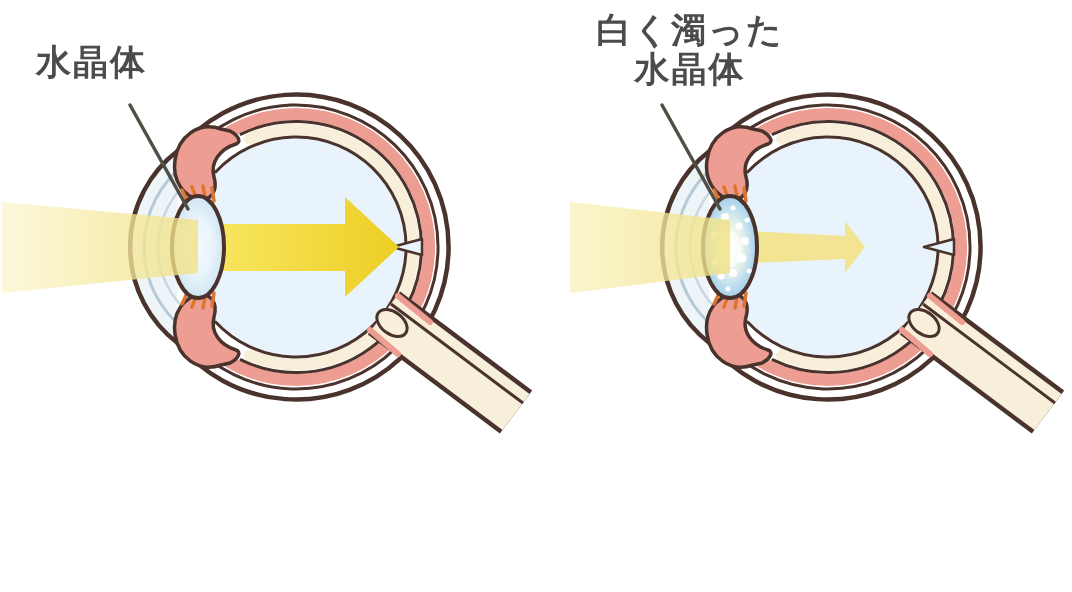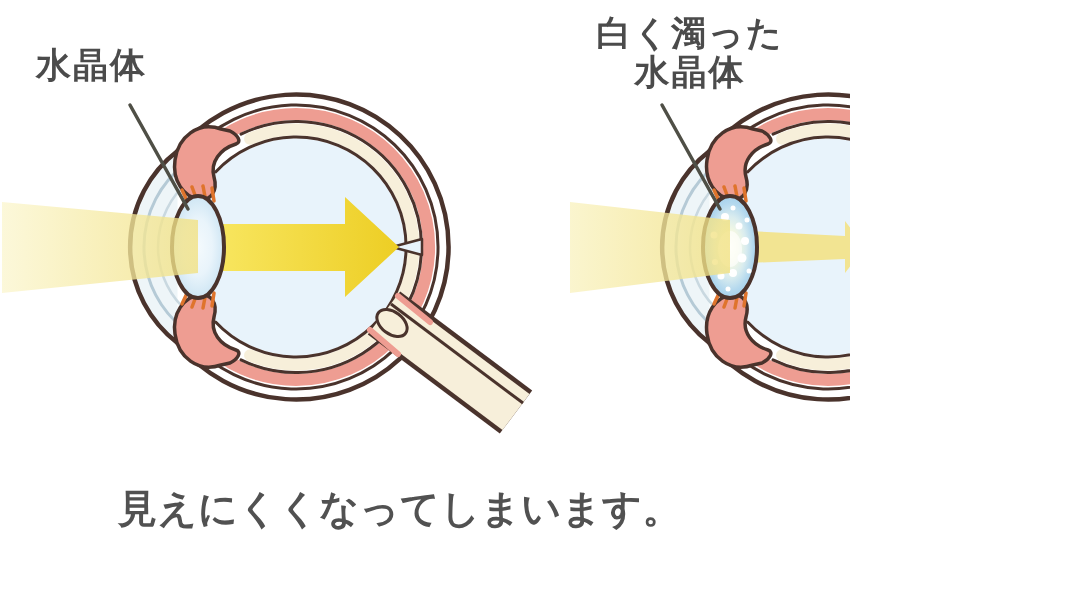--- a/index.html
+++ b/index.html
@@ -1,18 +1,18 @@
 <!DOCTYPE html>
 <html><head>
 <meta charset="utf-8">
 <style>
   html,body{margin:0;padding:0;background:#ffffff;}
   .stage{
-    position:relative;width:850px;height:592px;background:#ffffff;overflow:hidden;
-    font-family:Liberation Serif, serif;
+    position:relative;width:1072px;height:592px;background:#ffffff;overflow:hidden;
+    font-family:Liberation Mono, monospace;
   }
   .stage svg.eye{position:absolute;top:0;width:536px;height:480px;}
   .eye-left{left:0;}
   .eye-right{left:536px;}
   .label{
     position:absolute;font-weight:bold;color:#4b4b4b;
     font-size:35px;letter-spacing:2px;line-height:39px;white-space:nowrap;
   }
   .label-left{left:36px;top:46px;}
   .label-right{left:580px;top:14px;width:220px;text-align:center;white-space:normal;}
@@ -128,16 +128,15 @@
   </svg>
 
   <div class="label label-left">水晶体</div>
 
   <div class="label label-right">
     <div>白く濁った</div>
     <div>水晶体</div>
   </div>
 
   <div class="caption">
-    <div>見えにくくなってしまいます。</div>
   </div>
 
 </div>
 
 </body></html>

